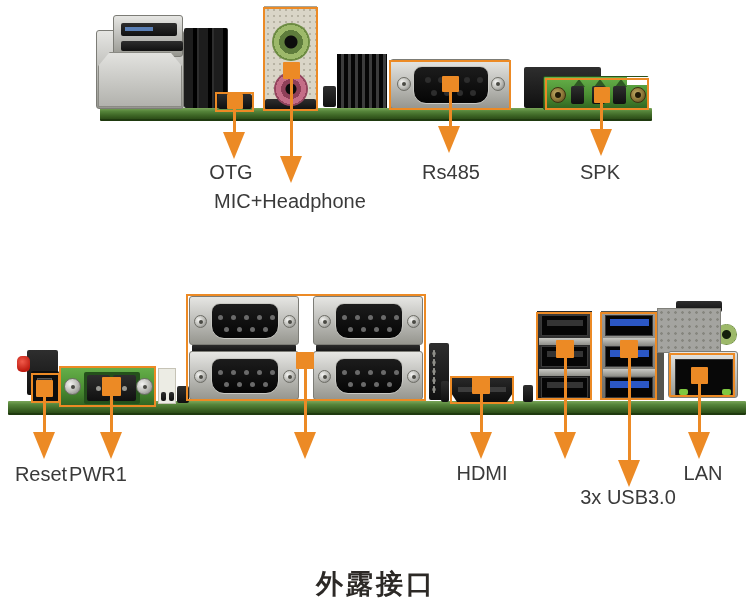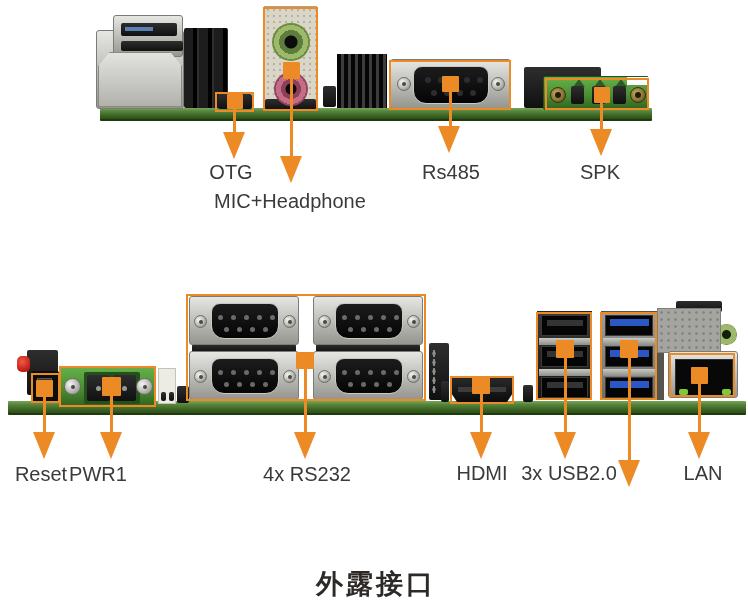--- a/index.html
+++ b/index.html
@@ -251,32 +251,31 @@
   <div class="c stem" style="left:43px;top:395px;height:39px;"></div>
   <div class="c ahead" style="left:33px;top:432px;"></div>
   <div class="c lbl center" style="left:41px;top:463px;">Reset</div>
 
   <div class="c stem" style="left:110px;top:394px;height:40px;"></div>
   <div class="c ahead" style="left:100px;top:432px;"></div>
   <div class="c lbl center" style="left:98px;top:463px;">PWR1</div>
 
   <div class="c stem" style="left:304px;top:367px;height:67px;"></div>
   <div class="c ahead" style="left:294px;top:432px;"></div>
-  <div class="c lbl center" style="left:307px;top:463px;">4x RS232</div>
 
   <div class="c stem" style="left:480px;top:392px;height:42px;"></div>
   <div class="c ahead" style="left:470px;top:432px;"></div>
   <div class="c lbl center" style="left:482px;top:462px;">HDMI</div>
 
   <div class="c stem" style="left:564px;top:356px;height:78px;"></div>
   <div class="c ahead" style="left:554px;top:432px;"></div>
-  <div class="c lbl center" style="left:569px;top:462px;">3x USB2.0</div>
 
   <div class="c stem" style="left:628px;top:356px;height:106px;"></div>
   <div class="c ahead" style="left:618px;top:460px;"></div>
+  <div class="c lbl center" style="left:628px;top:486px;">3x USB3.0</div>
 
   <div class="c stem" style="left:698px;top:382px;height:52px;"></div>
   <div class="c ahead" style="left:688px;top:432px;"></div>
   <div class="c lbl center" style="left:703px;top:462px;">LAN</div>
 
   <div class="c center" id="title" style="left:376px;top:566px;">外露接口</div>
 
 </div>
 
 </body></html>

